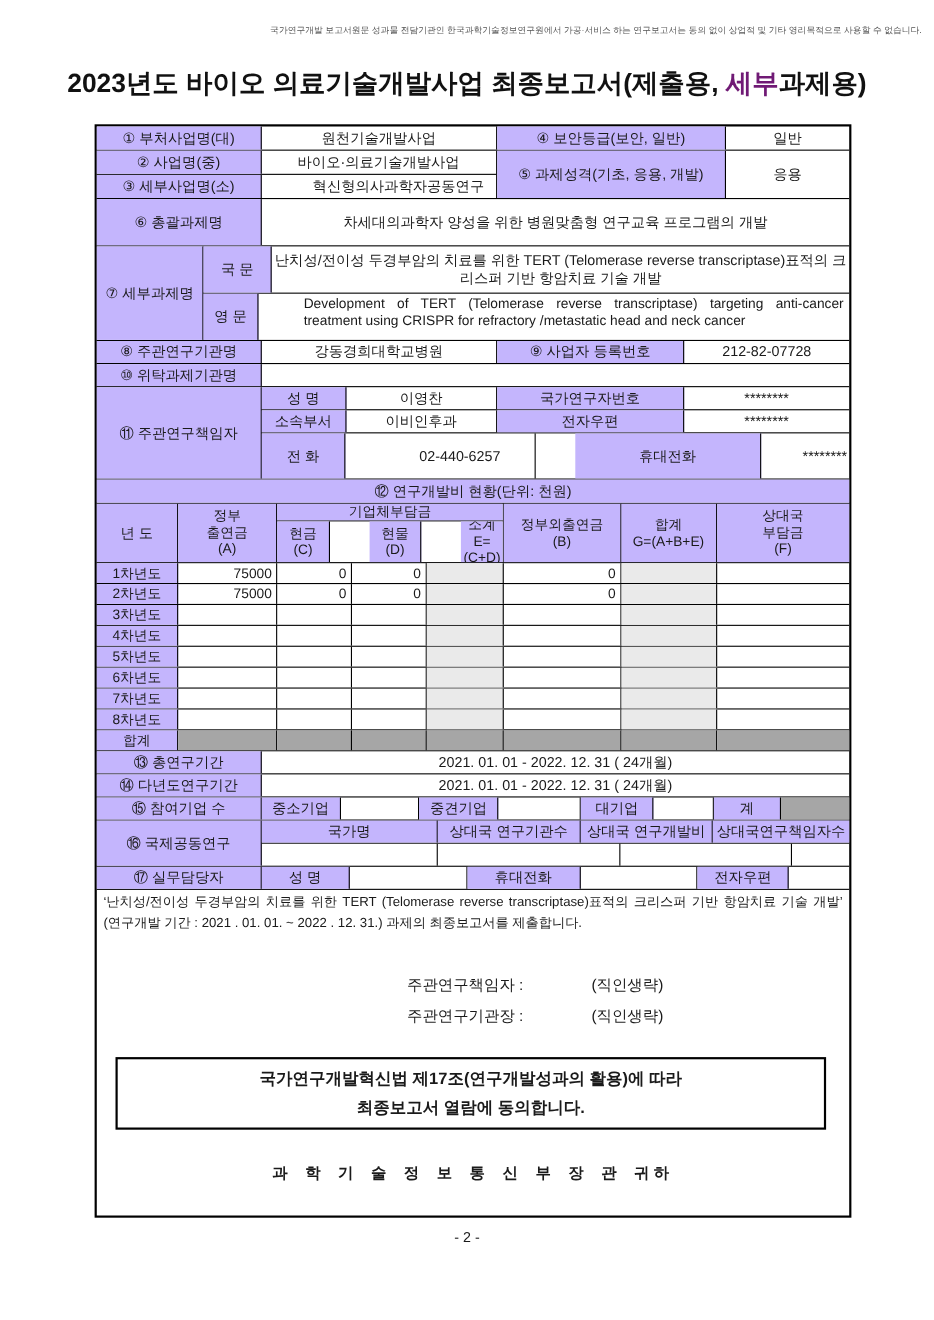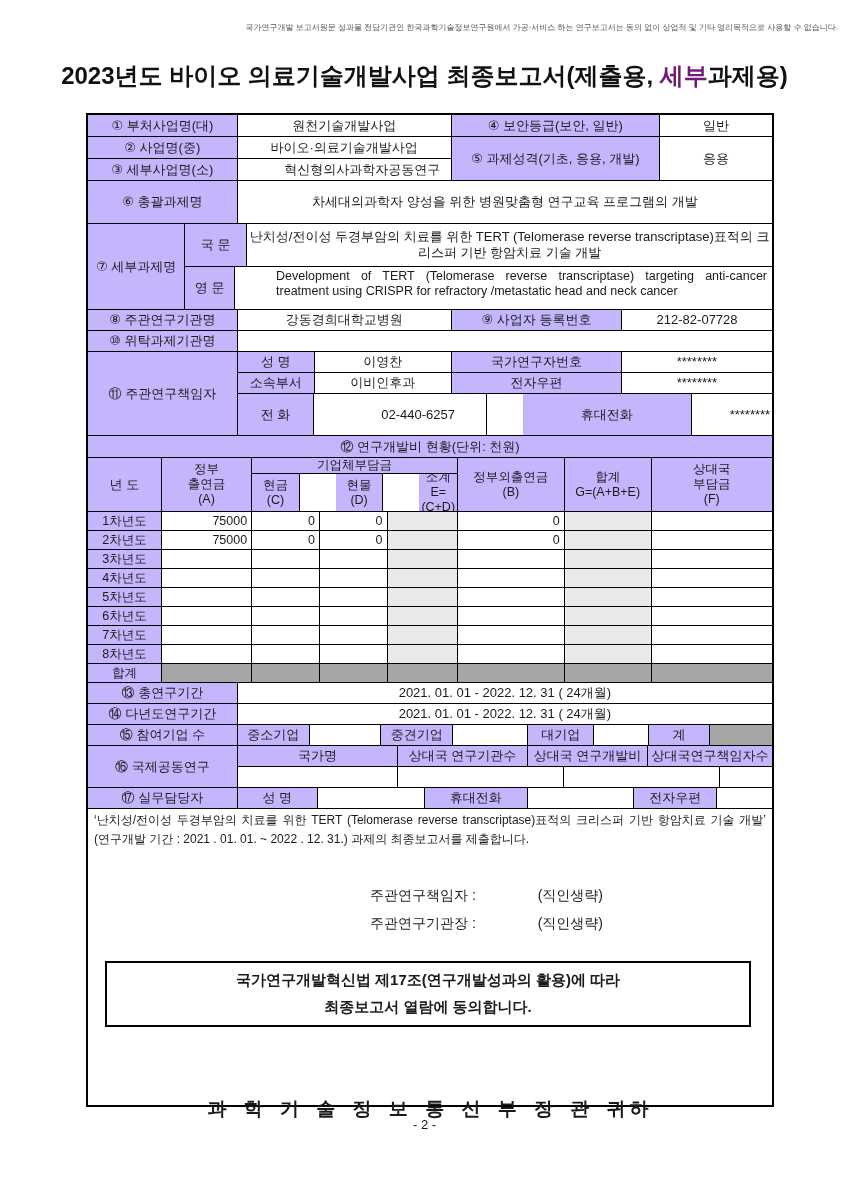--- a/index.html
+++ b/index.html
@@ -34,21 +34,21 @@
        padding:2px 5px;}
   .statement{position:absolute;top:2px;left:6px;right:6px;font-size:12px;
        line-height:1.55;text-align:justify;}
   .signline{position:absolute;left:0;width:100%;font-size:14px;}
   .signrole{margin-left:282px;}
   .signnote{margin-left:58px;}
   .declbox{position:absolute;left:17px;width:646px;top:152px;height:66px;
        border:2px solid #000;box-sizing:border-box;display:flex;flex-direction:column;
        align-items:center;justify-content:center;gap:8px;font-size:15px;font-weight:bold;}
   .recipient{position:absolute;top:249px;left:0;width:100%;text-align:center;
-       font-size:19px;font-weight:bold;letter-spacing:4px;word-spacing:4px;margin-top:38px;}
+       font-size:14px;font-weight:bold;letter-spacing:4px;word-spacing:4px;}
   .pageno{position:absolute;top:1117px;left:0;width:100%;text-align:center;font-size:13px;}
 </style>
 </head>
 <body>
 
 <div class="disclaimer">국가연구개발 보고서원문 성과물 전담기관인 한국과학기술정보연구원에서 가공·서비스 하는 연구보고서는 동의 없이 상업적 및 기타 영리목적으로 사용할 수 없습니다.</div>
 
 <div class="title">
   <span>2023년도 바이오 의료기술개발사업 최종보고서(제출용, </span><span class="hl">세부</span><span>과제용)</span>
 </div>

